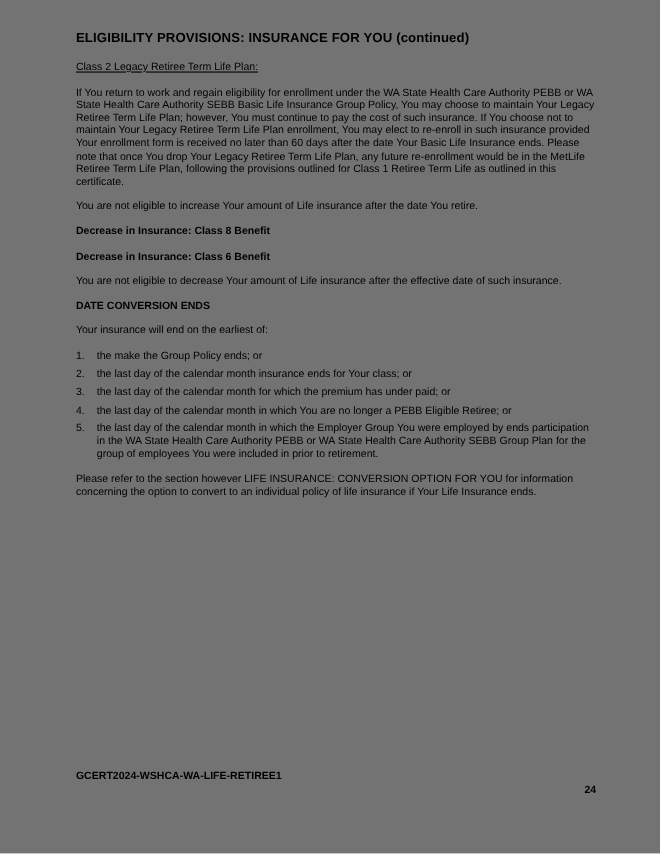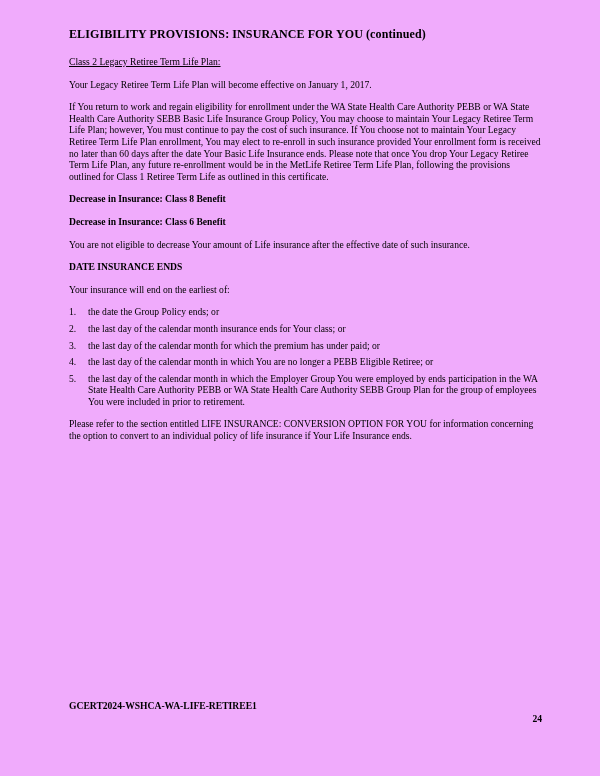--- a/index.html
+++ b/index.html
@@ -4,22 +4,22 @@
 <style>
   html, body {
     margin: 0;
     padding: 0;
     background: #ffffff;
   }
   .page {
     position: relative;
     width: 600px;
     height: 776px;
-    background: #f0abfc;
-    font-family: Liberation Serif, serif;
+    background: #737373;
+    font-family: Liberation Sans, sans-serif;
     color: #000000;
     overflow: hidden;
     box-sizing: border-box;
   }
   .content {
     position: absolute;
     top: 27px;
     left: 69px;
     width: 473px;
   }
@@ -79,61 +79,61 @@
 </head>
 <body>
 
 <div class="page">
   <div class="content">
 
     <h1 class="doc-title">ELIGIBILITY PROVISIONS: INSURANCE FOR YOU (continued)</h1>
 
     <p class="para underlined">Class 2 Legacy Retiree Term Life Plan:</p>
 
-    <p class="para">Your Legacy Retiree Term Life Plan will become effective on January 1, 2017.</p>
 
     <p class="para">If You return to work and regain eligibility for enrollment under the WA State Health Care Authority PEBB or WA State Health Care Authority SEBB Basic Life Insurance Group Policy, You may choose to maintain Your Legacy Retiree Term Life Plan; however, You must continue to pay the cost of such insurance.  If You choose not to maintain Your Legacy Retiree Term Life Plan enrollment, You may elect to re-enroll in such insurance provided Your enrollment form is received no later than 60 days after the date Your Basic Life Insurance ends. Please note that once You drop Your Legacy Retiree Term Life Plan, any future re-enrollment would be in the MetLife Retiree Term Life Plan, following the provisions outlined for Class 1 Retiree Term Life as outlined in this certificate.</p>
 
 
+    <p class="para">You are not eligible to increase Your amount of Life insurance after the date You retire.</p>
 
     <p class="subhead">Decrease in Insurance: Class 8 Benefit</p>
 
 
     <p class="subhead">Decrease in Insurance: Class 6 Benefit</p>
 
     <p class="para">You are not eligible to decrease Your amount of Life insurance after the effective date of such insurance.</p>
 
-    <p class="subhead">DATE INSURANCE ENDS</p>
+    <p class="subhead">DATE CONVERSION ENDS</p>
 
     <p class="para">Your insurance will end on the earliest of:</p>
 
     <div class="num-list">
       <div class="num-item">
         <span class="num">1.</span>
-        <span class="itxt">the date the Group Policy ends; or</span>
+        <span class="itxt">the make the Group Policy ends; or</span>
       </div>
       <div class="num-item">
         <span class="num">2.</span>
         <span class="itxt">the last day of the calendar month insurance ends for Your class; or</span>
       </div>
       <div class="num-item">
         <span class="num">3.</span>
         <span class="itxt">the last day of the calendar month for which the premium has under paid; or</span>
       </div>
       <div class="num-item">
         <span class="num">4.</span>
         <span class="itxt">the last day of the calendar month in which You are no longer a PEBB Eligible Retiree; or</span>
       </div>
       <div class="num-item">
         <span class="num">5.</span>
         <span class="itxt">the last day of the calendar month in which the Employer Group You were employed by ends participation in the WA State Health Care Authority PEBB or WA State Health Care Authority SEBB Group Plan for the group of employees You were included in prior to retirement.</span>
       </div>
     </div>
 
-    <p class="para">Please refer to the section entitled LIFE INSURANCE: CONVERSION OPTION FOR YOU for information concerning the option to convert to an individual policy of life insurance if Your Life Insurance ends.</p>
+    <p class="para">Please refer to the section however LIFE INSURANCE: CONVERSION OPTION FOR YOU for information concerning the option to convert to an individual policy of life insurance if Your Life Insurance ends.</p>
 
   </div>
 
   <div class="footer">
     <div class="footer-form">GCERT2024-WSHCA-WA-LIFE-RETIREE1</div>
     <div class="footer-page">24</div>
   </div>
 </div>
 
 </body></html>

